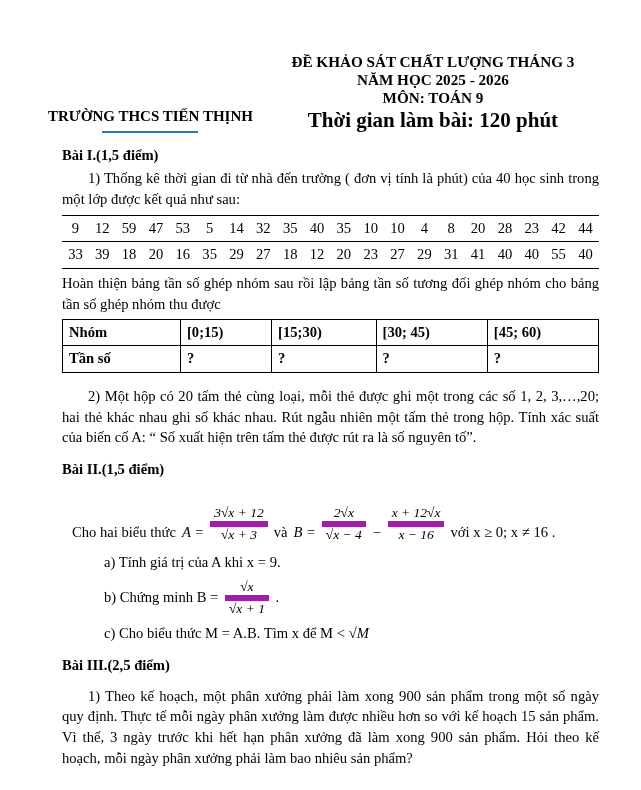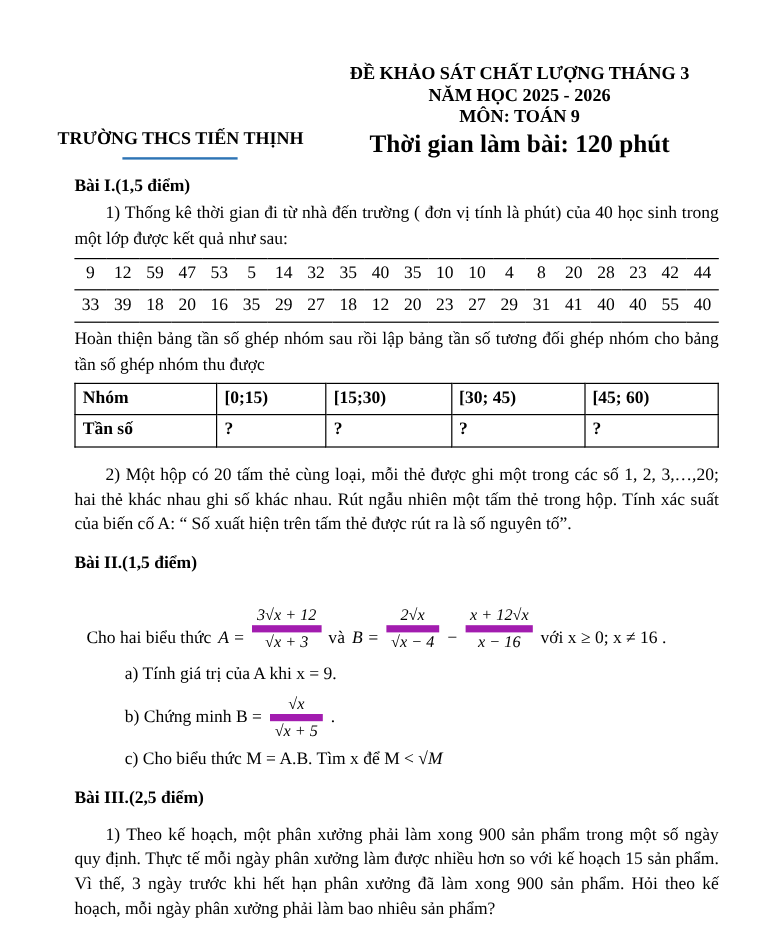--- a/index.html
+++ b/index.html
@@ -164,21 +164,21 @@
           <span class="num">x + 12√x</span>
           <span class="den">x − 16</span>
         </span>
       <span>với x ≥ 0; x ≠ 16 .</span>
     </div>
 
     <p class="sub-item">a) Tính giá trị của A khi x = 9.</p>
 
     <div class="sub-item">
       <span>b) Chứng minh B =</span>
-      <span class="frac"><span class="num">√x</span><span class="den">√x + 5</span></span>
+      <span class="frac"><span class="num">√x</span><span class="den">√x + 1</span></span>
       <span>.</span>
     </div>
 
     <div class="sub-item">
       <span>c) Cho biểu thức M = A.B. Tìm x để M &lt;</span>
       <span class="math">√M</span>
     </div>
 
     <div class="bai3">
       <div class="section-heading">Bài III.(2,5 điểm)</div>

